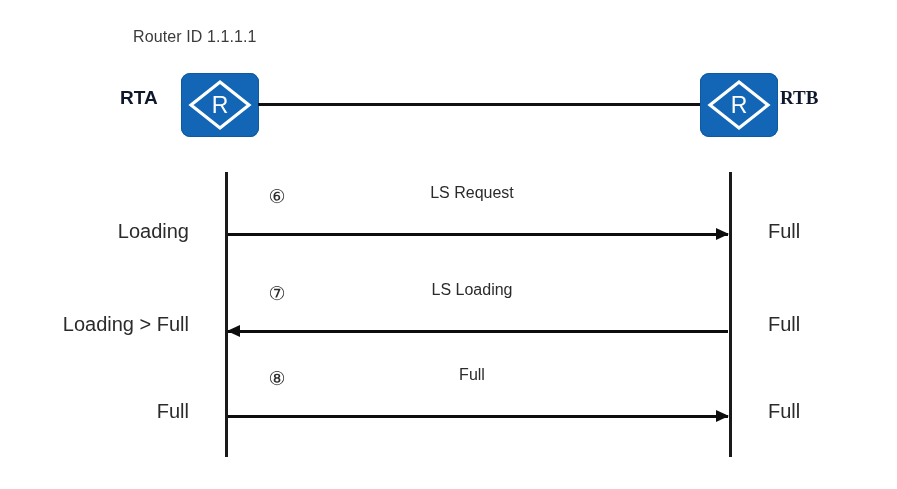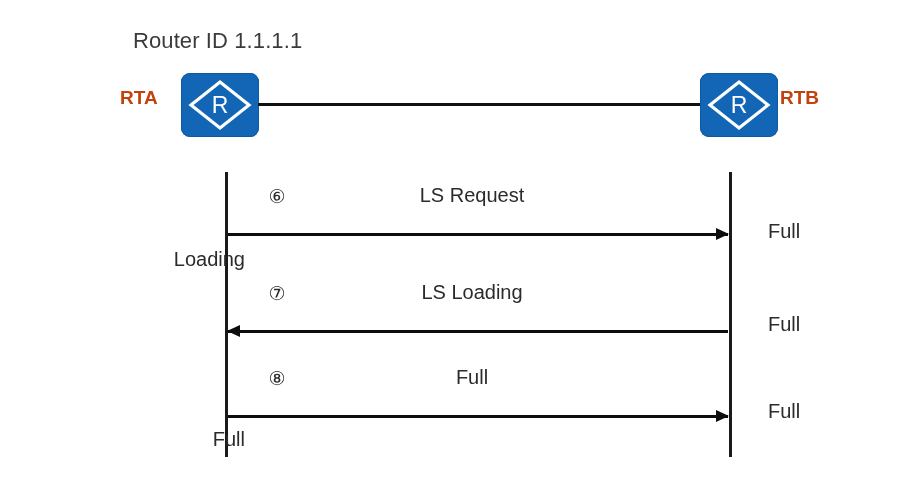--- a/index.html
+++ b/index.html
@@ -15,38 +15,38 @@
     position: relative;
     width: 897px;
     height: 489px;
     background: #ffffff;
     overflow: hidden;
   }
 
   
   .router-id {
     position: absolute;
-    font-size: 22px;
+    font-size: 16px;
     color: #3b3b3b;
     white-space: nowrap;
     letter-spacing: 0.1px;
   }
   #router-id-left  { left: 133px; top: 28px; }
   #router-id-right { left: 633px; top: 28px; }
 
   
   .router-name {
     position: absolute;
     font-size: 19px;
     font-weight: bold;
-    color: #c2410c;
+    color: #0f172a;
     white-space: nowrap;
   }
   #router-name-left  { left: 120px; top: 87px; }
-  #router-name-right { left: 780px; top: 87px; }
+  #router-name-right { left: 780px; top: 87px; font-family: Liberation Serif, serif; }
 
   
   .router-icon {
     position: absolute;
     width: 78px;
     height: 64px;
     border-radius: 9px;
     background: #1266b5;
     box-shadow: inset 0 0 0 1px #0d5a9e;
   }
@@ -92,21 +92,21 @@
     font-size: 19px;
     color: #2b2b2b;
   }
 
   .msg-label {
     position: absolute;
     top: 4px;
     width: 488px;
     left: 228px;
     text-align: center;
-    font-size: 20px;
+    font-size: 16px;
     color: #2b2b2b;
     white-space: nowrap;
   }
 
   
   .arrow {
     position: absolute;
     top: 48px;
     left: 228px;
     width: 500px;
@@ -137,21 +137,21 @@
     border-right: 13px solid #0d0d0d;
   }
 
   
   .state {
     position: absolute;
     font-size: 20px;
     color: #2b2b2b;
     white-space: nowrap;
   }
-  .state.left  { right: 652px; text-align: center; margin-top: 28px; }
+  .state.left  { right: 708px; text-align: center; }
   .state.right { left: 768px;  text-align: left;  }
 
   #state-left-1  { top: 220px; }
   #state-left-2  { top: 313px; }
   #state-left-3  { top: 400px; }
   #state-right-1 { top: 220px; }
   #state-right-2 { top: 313px; }
   #state-right-3 { top: 400px; }
 </style>
 </head>
@@ -206,19 +206,20 @@
   <div id="msg-row-3" class="msg-row">
     <div class="seq-badge">⑧</div>
     <div class="msg-label">Full</div>
     <div class="arrow to-right">
       <div class="shaft"></div>
       <div class="head"></div>
     </div>
   </div>
 
   <div id="state-left-1" class="state left">Loading</div>
+  <div id="state-left-2" class="state left">Loading &gt; Full</div>
   <div id="state-left-3" class="state left">Full</div>
 
   <div id="state-right-1" class="state right">Full</div>
   <div id="state-right-2" class="state right">Full</div>
   <div id="state-right-3" class="state right">Full</div>
 
 </div>
 
 </body></html>

